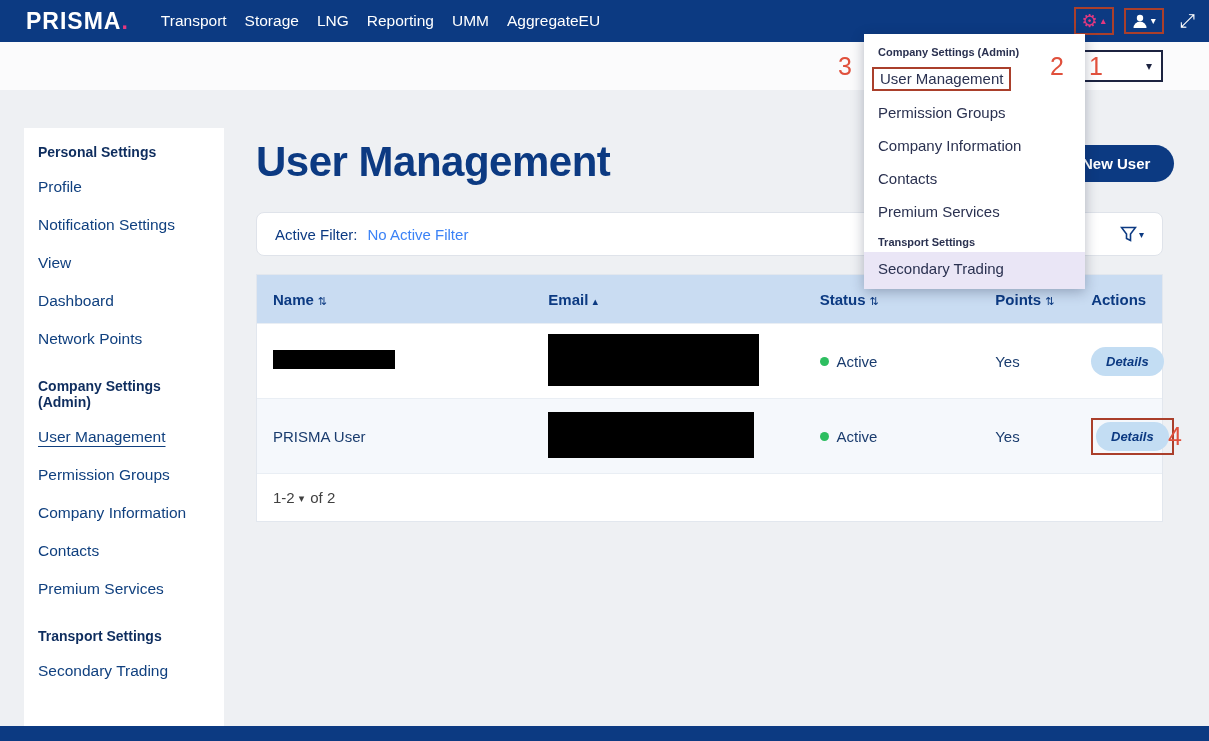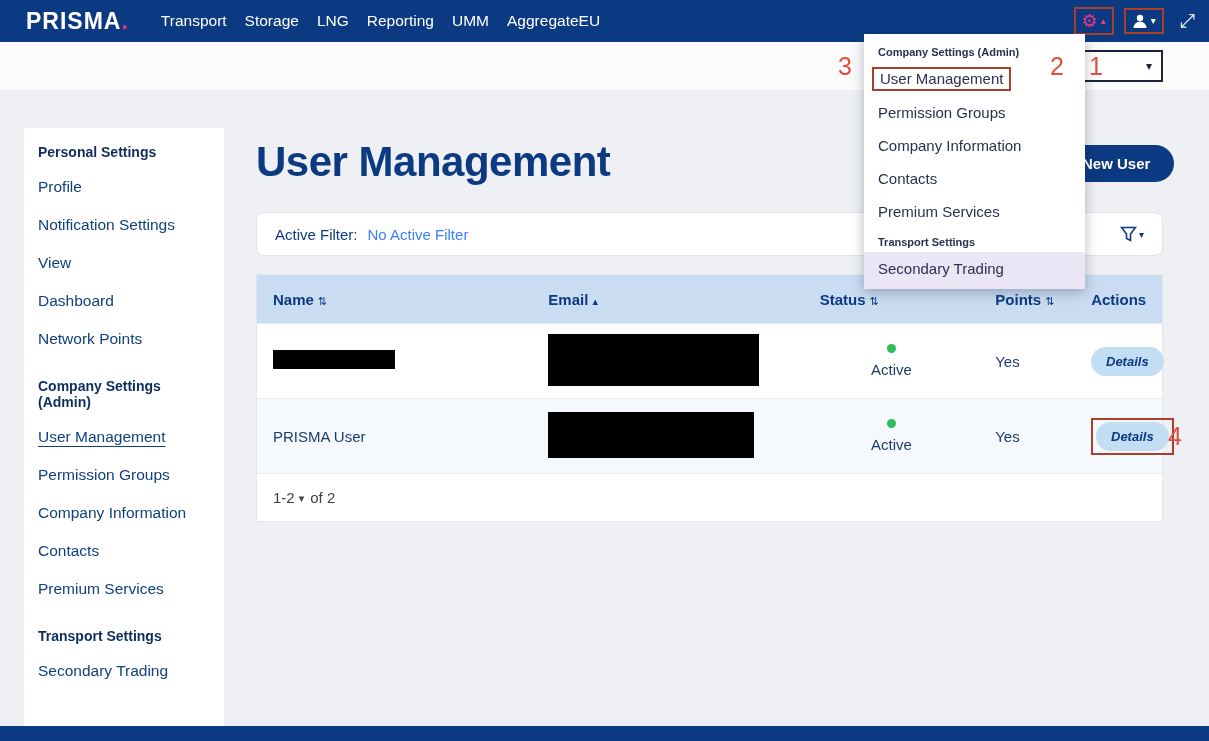--- a/index.html
+++ b/index.html
@@ -71,21 +71,21 @@
   .col-admin  { width: 96px; }
   .col-actions{ width: 87px; padding-right: 8px; }
   .th { font-size: 15px; font-weight: 700; color: #0c3a82; cursor: pointer; }
   .sort-glyph { font-size: 11px; margin-left: 4px; font-weight: 400; }
   .t-row { display: flex; height: 75px; align-items: center; border-top: 1px solid #e9eef4; font-size: 15px; color: #1a3c6e; }
   .t-row.alt { background: #f5f8fc; }
   .redact { background: #000; display: inline-block; }
   .redact-name  { width: 122px; height: 19px; }
   .redact-email { width: 211px; height: 52px; }
   .redact-email2{ width: 206px; height: 46px; }
-  .status-cell { display: flex; align-items: center; gap: 8px; flex-direction: column; }
+  .status-cell { display: flex; align-items: center; gap: 8px; }
   .status-dot { width: 9px; height: 9px; border-radius: 50%; background: #2dbe60; }
   .details-btn { background: #c3ddf3; color: #0c3a82; font-size: 13px; font-weight: 700;
                  border: none; border-radius: 15px; padding: 7px 15px; cursor: pointer;
                  font-family: "Liberation Sans", sans-serif; font-style: italic; }
   .details-box-red { display: inline-block; border: 2px solid #aa3f2b; padding: 2px 3px; }
   .t-pagination { display: flex; height: 48px; align-items: center; border-top: 1px solid #e9eef4;
                   padding: 0 16px; font-size: 15px; color: #404040; }
   .pag-caret { font-size: 11px; margin: 2px 6px 0 4px; cursor: pointer; }
 
   .footer { position: absolute; bottom: 0; left: 0; width: 100%; height: 15px; background: #0c3a82; }

